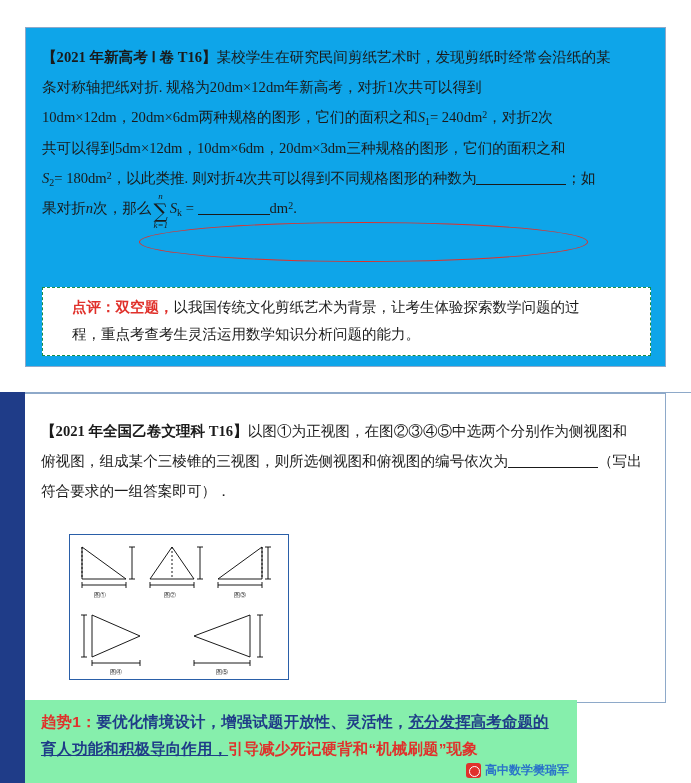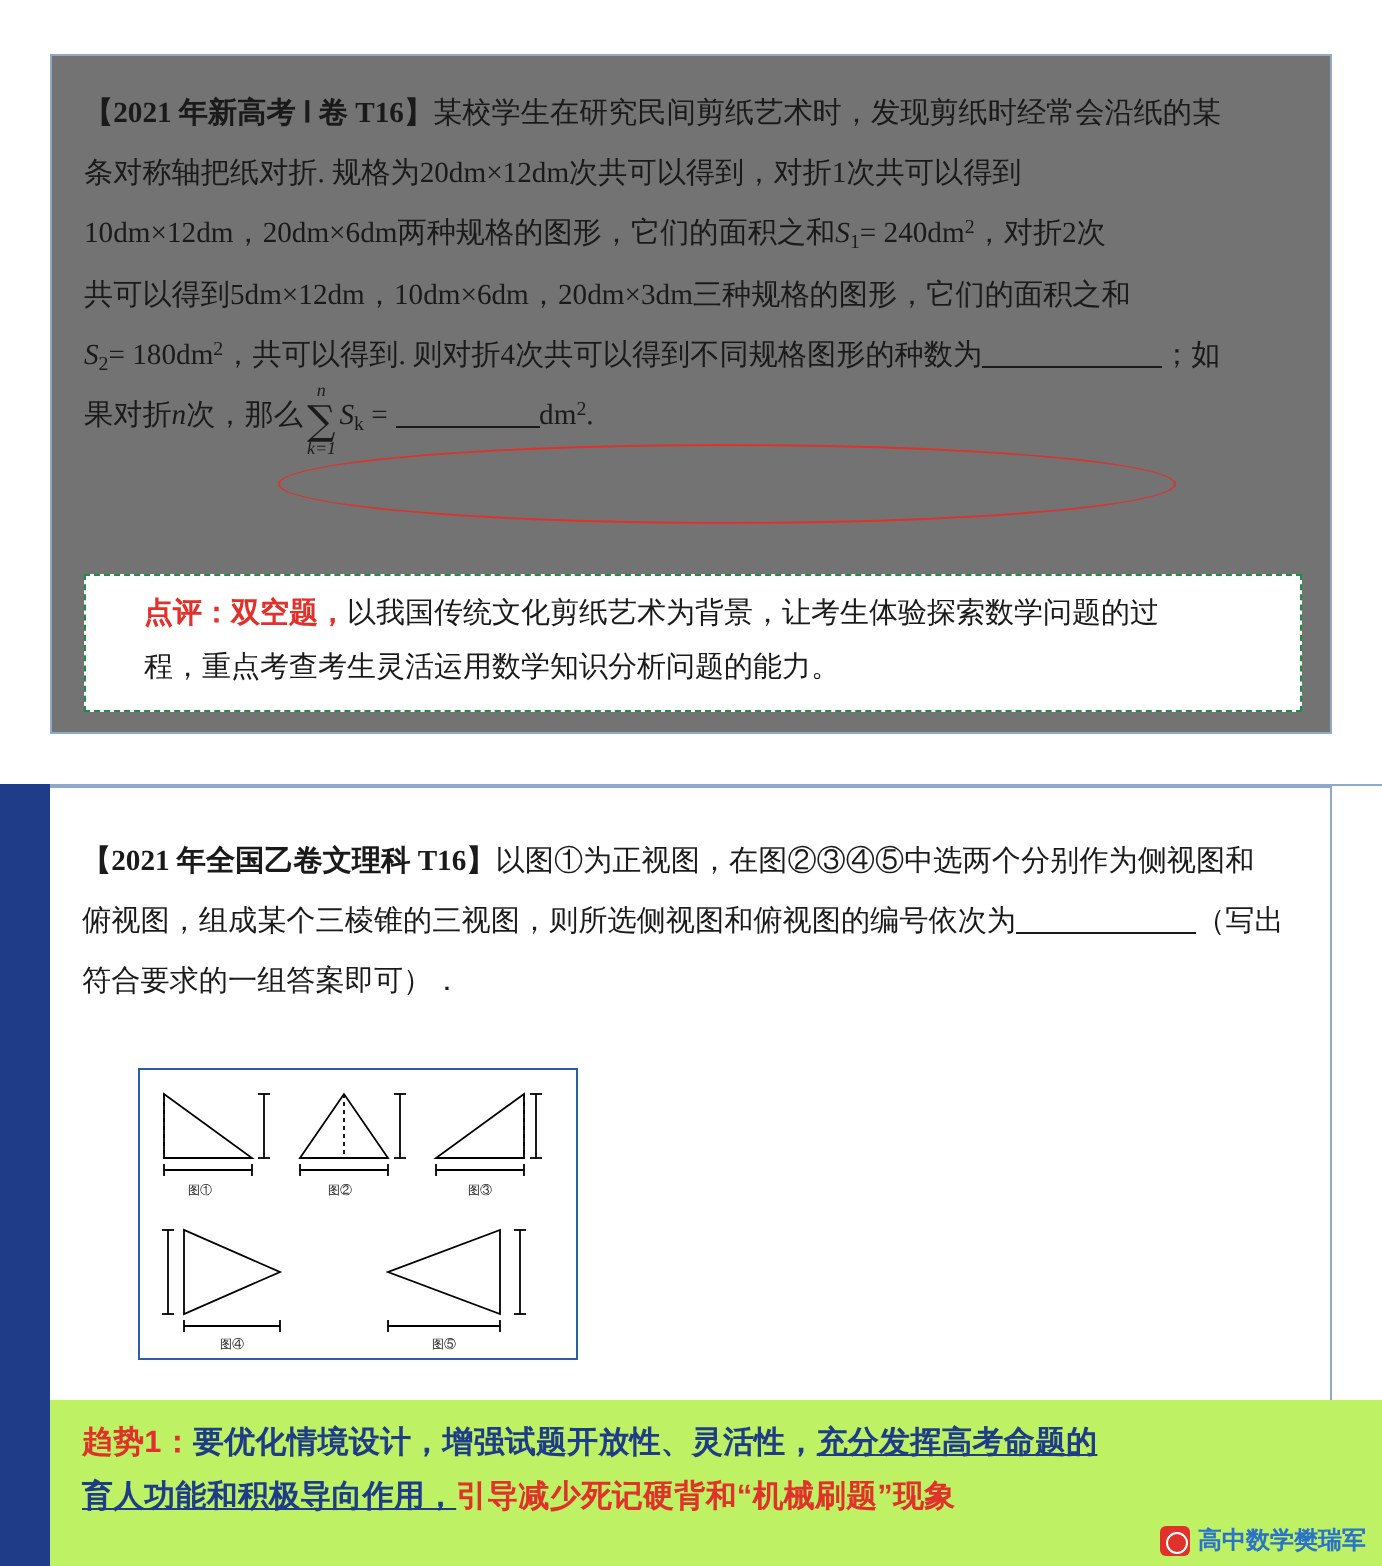--- a/index.html
+++ b/index.html
@@ -20,21 +20,21 @@
     background: #ffffff;
   }
   
   .card1 {
     position: absolute;
     left: 25px;
     top: 27px;
     width: 641px;
     height: 340px;
     border: 1px solid #8ea9c9;
-    background: #737373;
+    background: #0ea5e9;
     box-sizing: border-box;
     padding: 14px 16px 10px 16px;
   }
   .q-text {
     font-family: "Liberation Serif", serif;
     font-size: 14.6px;
     color: #1a1a1a;
     line-height: 2.07;
     text-align: justify;
   }
@@ -178,23 +178,23 @@
     font-family: "Liberation Sans", sans-serif;
     font-size: 6px;
     color: #222;
     text-align: center;
   }
   
   .banner {
     position: absolute;
     left: 25px;
     top: 700px;
-    width: 666px;
+    width: 552px;
     height: 83px;
-    background: #bef264;
+    background: #86efac;
     box-sizing: border-box;
     padding: 9px 14px 0 16px;
   }
   .banner .line {
     font-family: "Liberation Sans", sans-serif;
     font-size: 15.4px;
     font-weight: bold;
     line-height: 1.75;
     color: #111111;
     letter-spacing: 0.2px;
@@ -232,24 +232,24 @@
   }
 </style>
 </head>
 <body>
 
 <div class="page">
 
   <div class="card1">
     <div class="q-text">
       <span class="b">【2021 年新高考 Ⅰ 卷 T16】</span><span>某校学生在研究民间剪纸艺术时，发现剪纸时经常会沿纸的某</span><br>
-      <span>条对称轴把纸对折. 规格为</span><span class="mathn">20dm×12dm</span><span>次共可以得到，对折</span><span class="mathn">1</span><span>次共可以得到</span><br>
+      <span>条对称轴把纸对折. 规格为</span><span class="mathn">20dm×12dm</span><span>年新高考，对折</span><span class="mathn">1</span><span>次共可以得到</span><br>
       <span class="mathn">10dm×12dm</span><span>，</span><span class="mathn">20dm×6dm</span><span>两种规格的图形，它们的面积之和</span><span class="mathi">S</span><sub>1</sub><span class="mathn">= 240dm</span><sup>2</sup><span>，对折</span><span class="mathn">2</span><span>次</span><br>
       <span>共可以得到</span><span class="mathn">5dm×12dm</span><span>，</span><span class="mathn">10dm×6dm</span><span>，</span><span class="mathn">20dm×3dm</span><span>三种规格的图形，它们的面积之和</span><br>
-      <span class="mathi">S</span><sub>2</sub><span class="mathn">= 180dm</span><sup>2</sup><span>，共可以得到. 则对折</span><span class="mathn">4</span><span>次共可以得到不同规格图形的种数为</span><span class="blank"></span><span>；如</span><br>
+      <span class="mathi">S</span><sub>2</sub><span class="mathn">= 180dm</span><sup>2</sup><span>，以此类推. 则对折</span><span class="mathn">4</span><span>次共可以得到不同规格图形的种数为</span><span class="blank"></span><span>；如</span><br>
       <span>果对折</span><span class="mathi">n</span><span>次，那么</span><span class="sigma"><span class="top">n</span><span class="big">∑</span><span class="bot">k=1</span></span><span class="mathi">S</span><sub>k</sub> <span class="mathn">=</span> <span class="blank-sm"></span><span class="mathn">dm</span><sup>2</sup><span>.</span>
     </div>
 
     <div class="ellipse"></div>
 
     <div class="comment">
       <div class="line"><span class="red">点评：双空题，</span><span>以我国传统文化剪纸艺术为背景，让考生体验探索数学问题的过</span></div>
       <div class="line">程，重点考查考生灵活运用数学知识分析问题的能力。</div>
     </div>
   </div>

